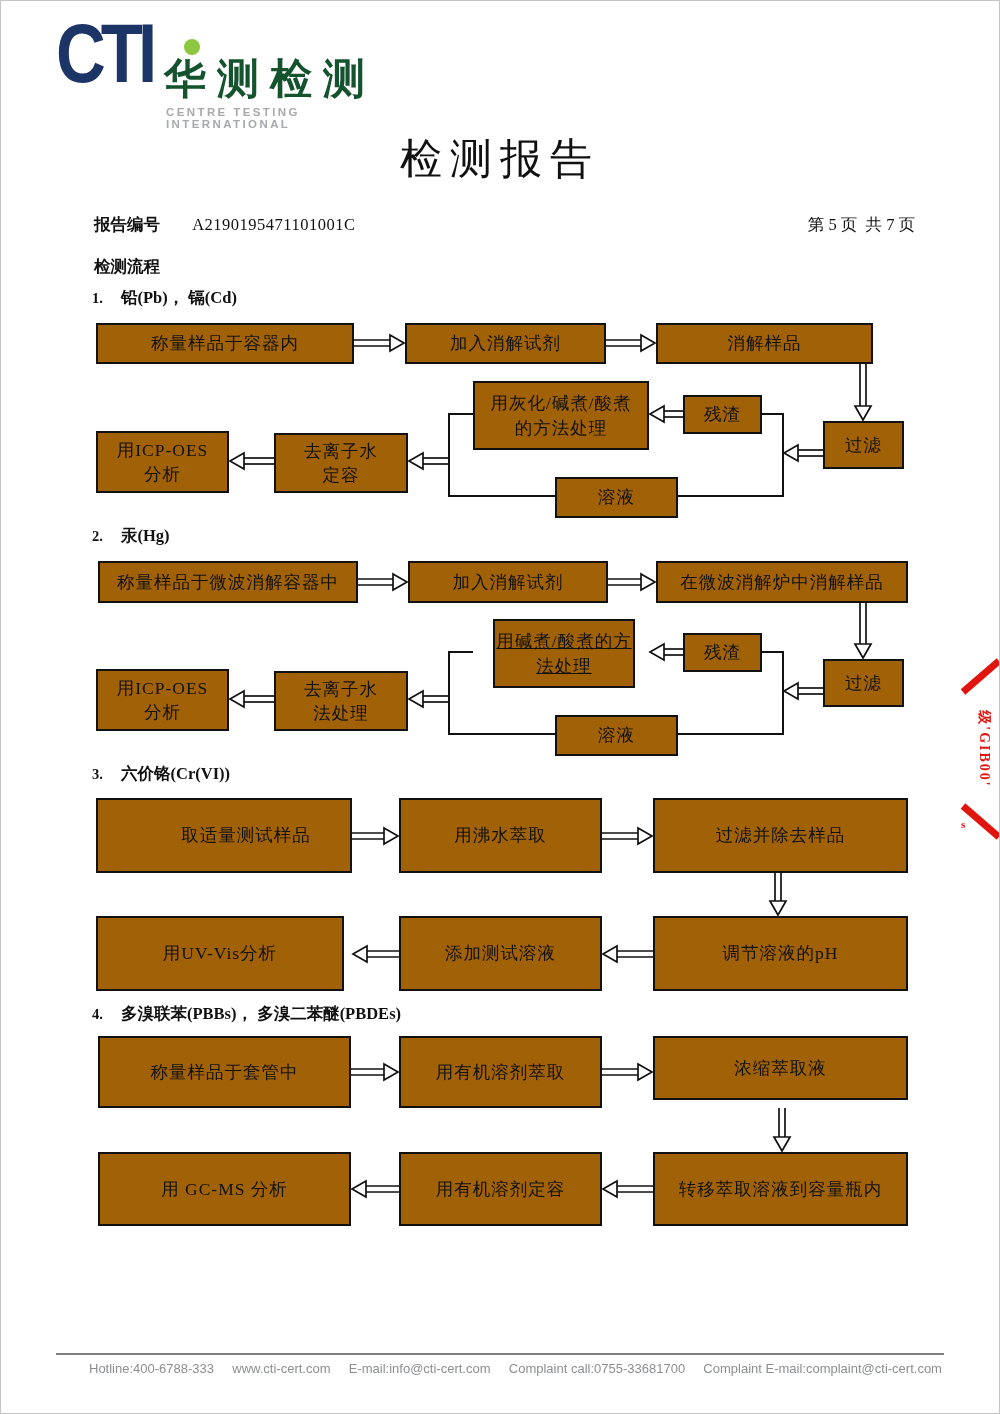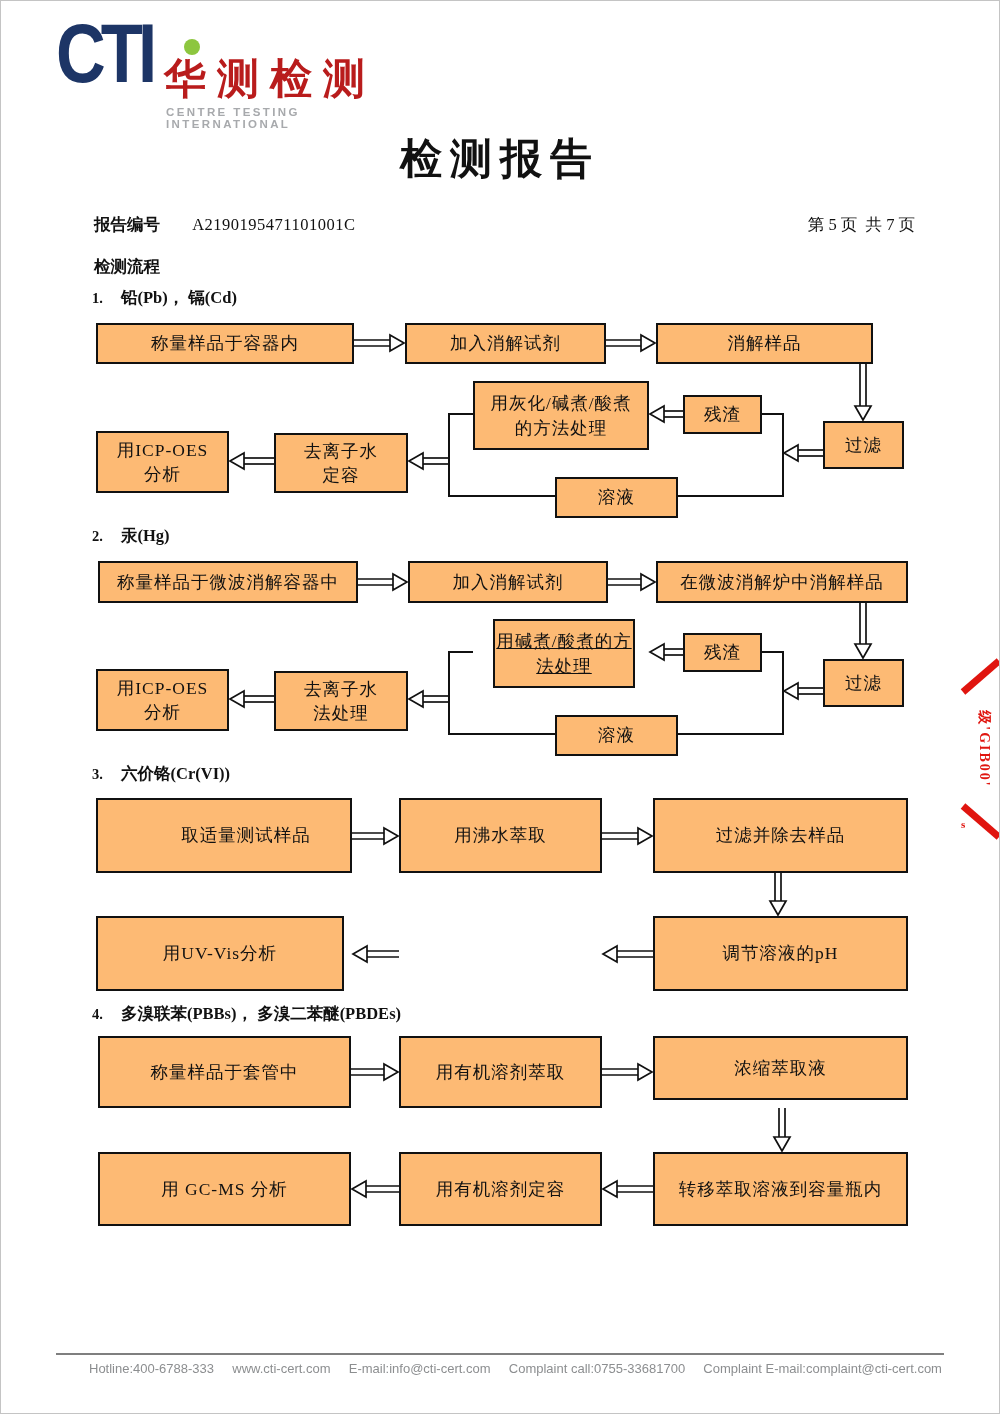--- a/index.html
+++ b/index.html
@@ -13,41 +13,41 @@
   .logo{position:absolute;left:55px;top:24px;width:340px;height:100px;}
   .logo-cti{
     position:absolute;left:0;top:-14px;
     font-family:"Liberation Sans","DejaVu Sans",sans-serif;
     font-weight:800;font-size:84px;line-height:1;color:#1d3566;
     letter-spacing:-6px;transform:scaleX(.82);transform-origin:left top;
   }
   .logo-dot{position:absolute;left:128px;top:14px;width:16px;height:16px;border-radius:50%;background:#8dc63f;}
   .logo-cn{
     position:absolute;left:108px;top:33px;font-size:42px;line-height:1;
-    color:#b91c1c;font-weight:700;letter-spacing:11px;white-space:pre;
+    color:#14532d;font-weight:700;letter-spacing:11px;white-space:pre;
     font-family:"Liberation Sans","DejaVu Sans",sans-serif;
   }
   .logo-en{
     position:absolute;left:110px;top:81px;font-size:11.5px;color:#a7a9ac;
     letter-spacing:2.4px;font-family:"Liberation Sans","DejaVu Sans",sans-serif;font-weight:700;
   }
   
   .title{position:absolute;left:0;right:0;top:130px;margin:0;text-align:center;
-    font-size:42px;font-weight:700;letter-spacing:8px;}
+    font-size:42px;font-weight:400;letter-spacing:8px;}
   .report-row{position:absolute;left:93px;top:213px;font-size:16.5px;}
   .report-row .lbl{font-weight:700;}
   .report-row .val{margin-left:28px;letter-spacing:.5px;}
   .page-indicator{position:absolute;right:84px;top:213px;font-size:16.5px;white-space:pre;}
   .process-label{position:absolute;left:93px;top:255px;font-size:16.5px;font-weight:700;}
   
   #flowcharts{position:absolute;inset:0;}
   .fc-heading{position:absolute;left:91px;font-size:16.5px;font-weight:700;white-space:pre;}
   .fc-num{display:inline-block;width:29px;font-size:14.5px;}
   .fbox{
-    position:absolute;box-sizing:border-box;border:2px solid #111;background:#fdba74;
+    position:absolute;box-sizing:border-box;border:2px solid #111;background:#a16207;
     display:flex;flex-direction:column;align-items:center;justify-content:center;
     font-size:17.5px;line-height:1.4;text-align:center;letter-spacing:1px;
   }
   .fline{position:absolute;background:#111;}
   .farrow{position:absolute;overflow:visible;}
   
   .stamp{position:absolute;right:0;top:655px;}
   
   .footer-rule{position:absolute;left:55px;right:55px;top:1352px;height:2px;background:#7f7f7f;}
   .footer{
@@ -253,20 +253,23 @@
       </div>
       <div class="fbox" style="left: 398px; top: 797px; width: 203px; height: 75px;">
         <div>用沸水萃取</div>
       </div>
       <div class="fbox" style="left: 652px; top: 797px; width: 255px; height: 75px;">
         <div>过滤并除去样品</div>
       </div>
       <div class="fbox" style="left: 95px; top: 915px; width: 248px; height: 75px;">
         <div>用UV-Vis分析</div>
       </div>
+      <div class="fbox" style="left: 398px; top: 915px; width: 203px; height: 75px;">
+        <div>添加测试溶液</div>
+      </div>
       <div class="fbox" style="left: 652px; top: 915px; width: 255px; height: 75px;">
         <div>调节溶液的pH</div>
       </div>
       <div class="fc-heading" style="top: 1002px;"><span class="fc-num">4.</span><span class="fc-title">多溴联苯(PBBs)， 多溴二苯醚(PBDEs)</span></div>
       <svg width="48" height="22" viewBox="0 0 48 22" class="farrow" style="left: 350px; top: 1060px;">
         <path d="M0 8 H34" stroke="#111" stroke-width="1.7" fill="none"></path>
         <path d="M0 14 H34" stroke="#111" stroke-width="1.7" fill="none"></path>
         <polygon points="33,3 47,11 33,19" stroke="#111" stroke-width="1.7" fill="#fff"></polygon>
       </svg>
       <svg width="51" height="22" viewBox="0 0 51 22" class="farrow" style="left: 601px; top: 1060px;">

